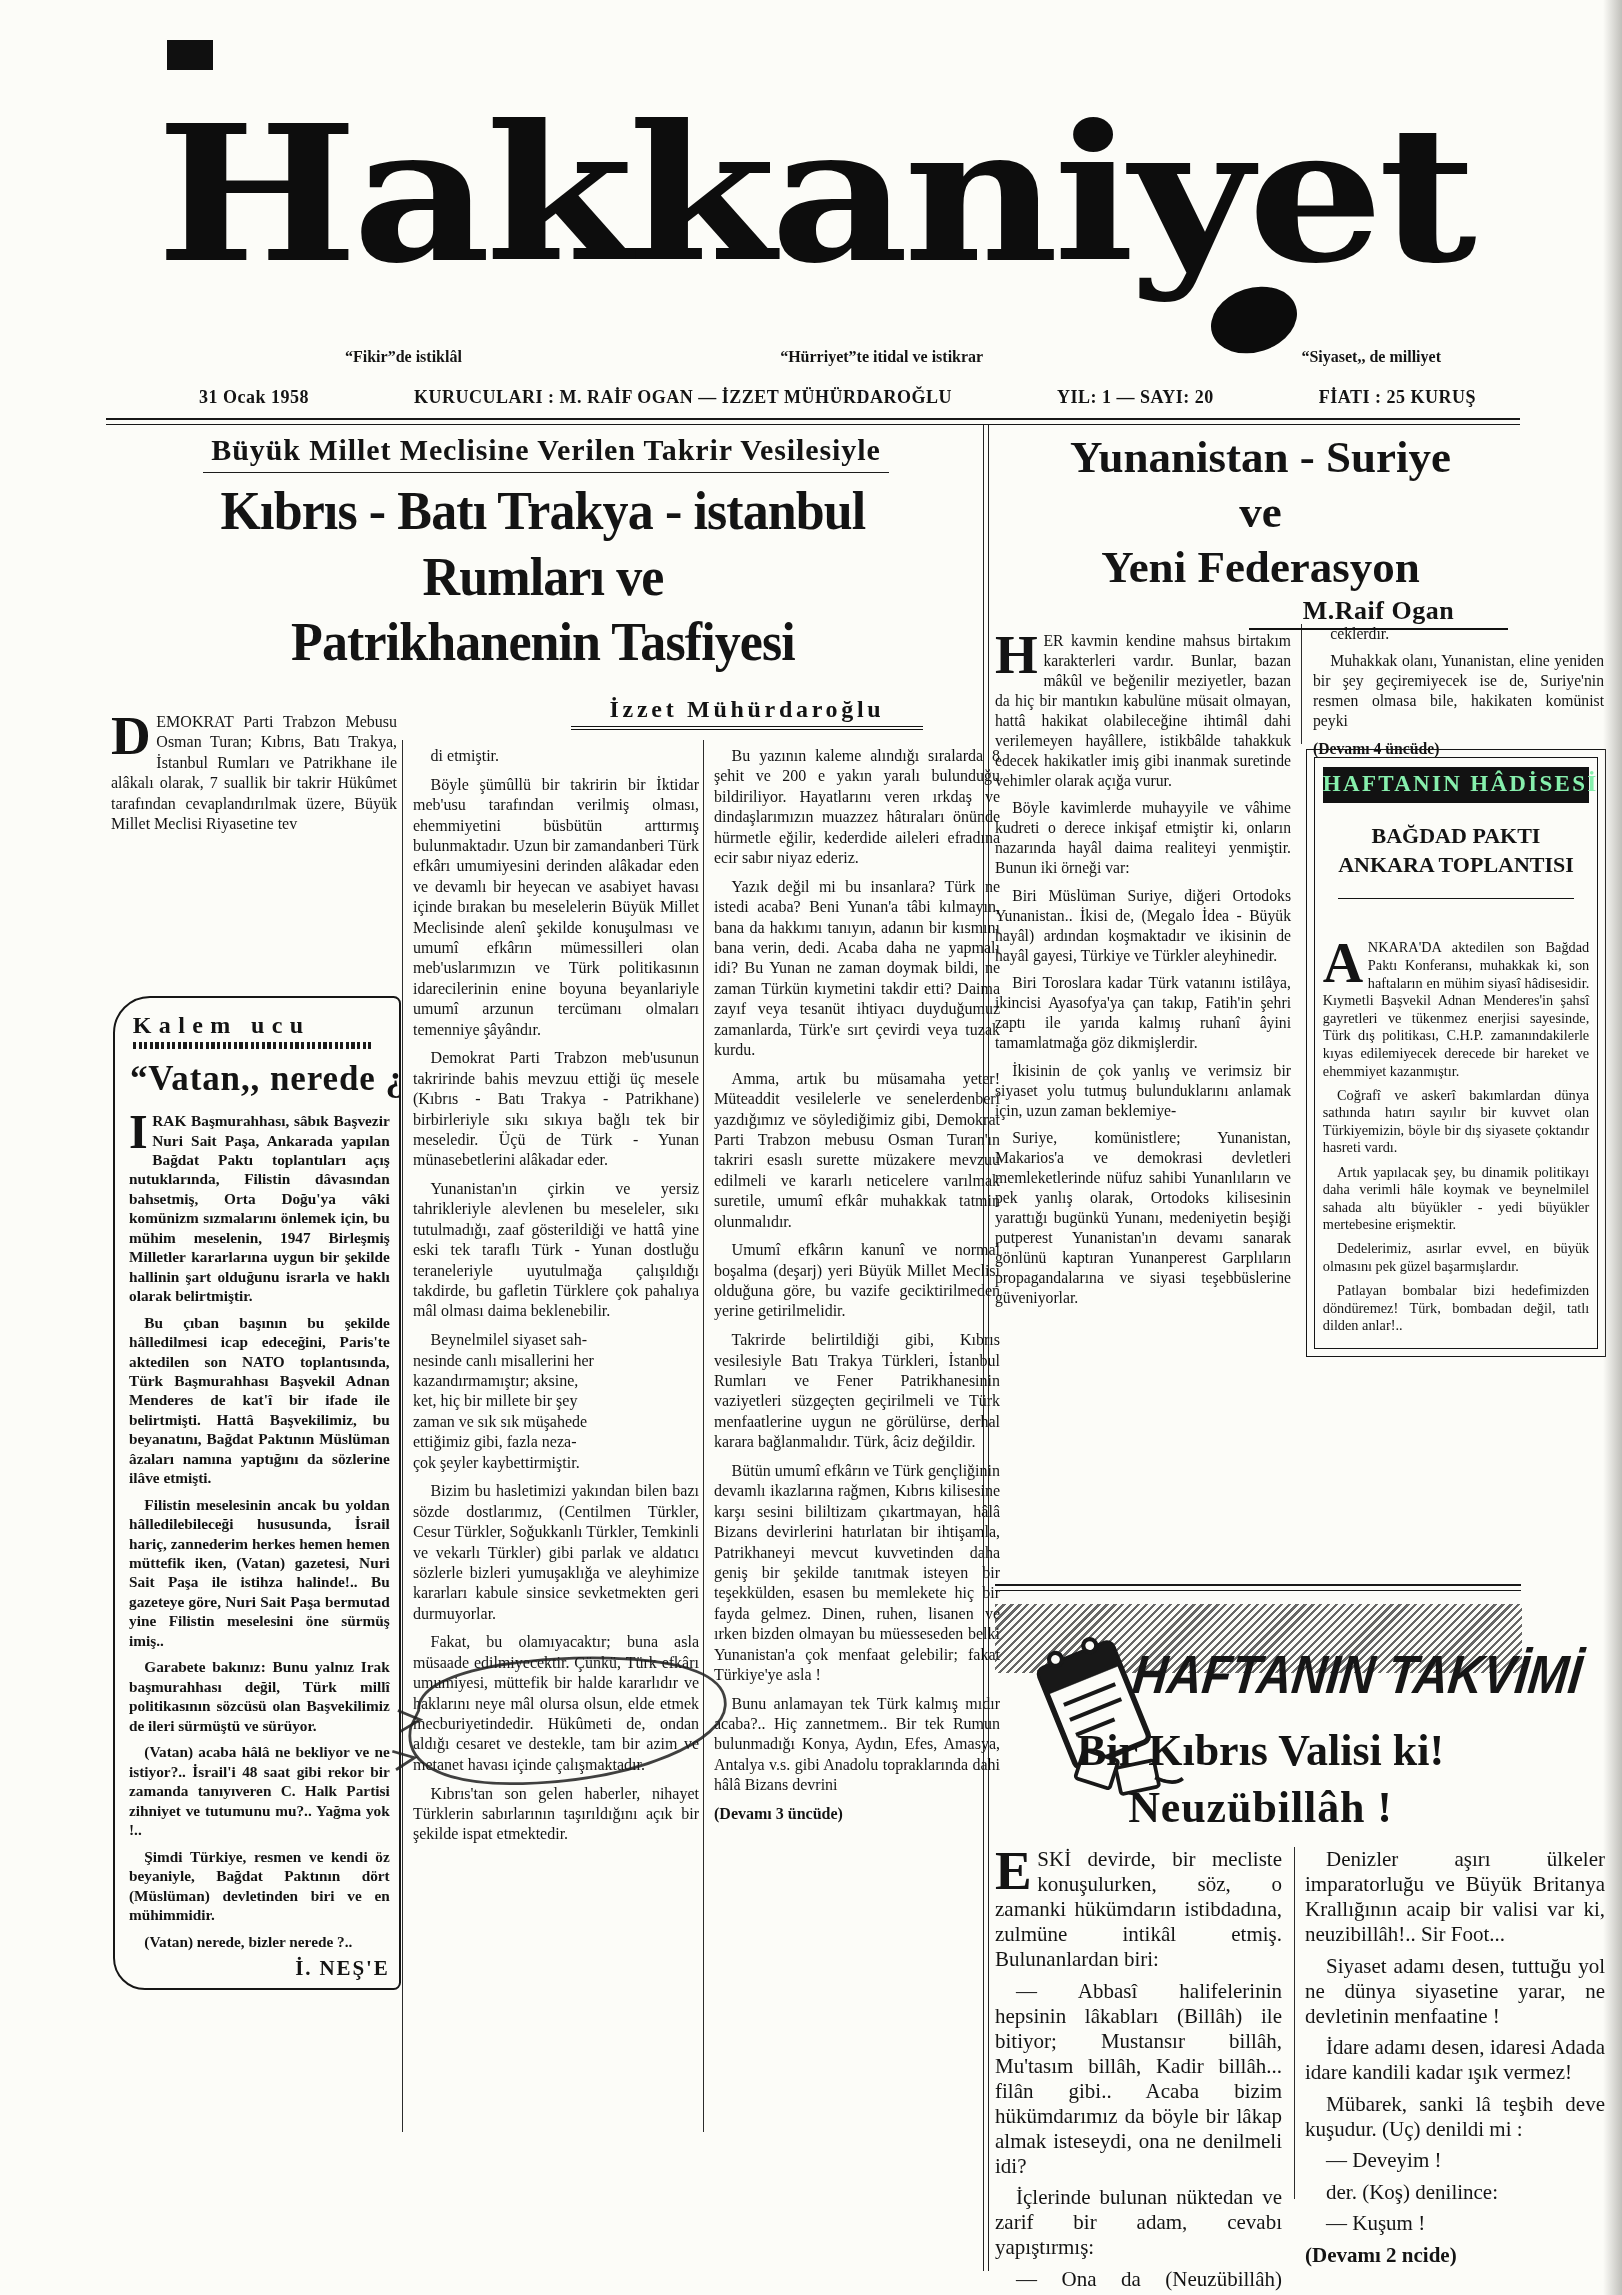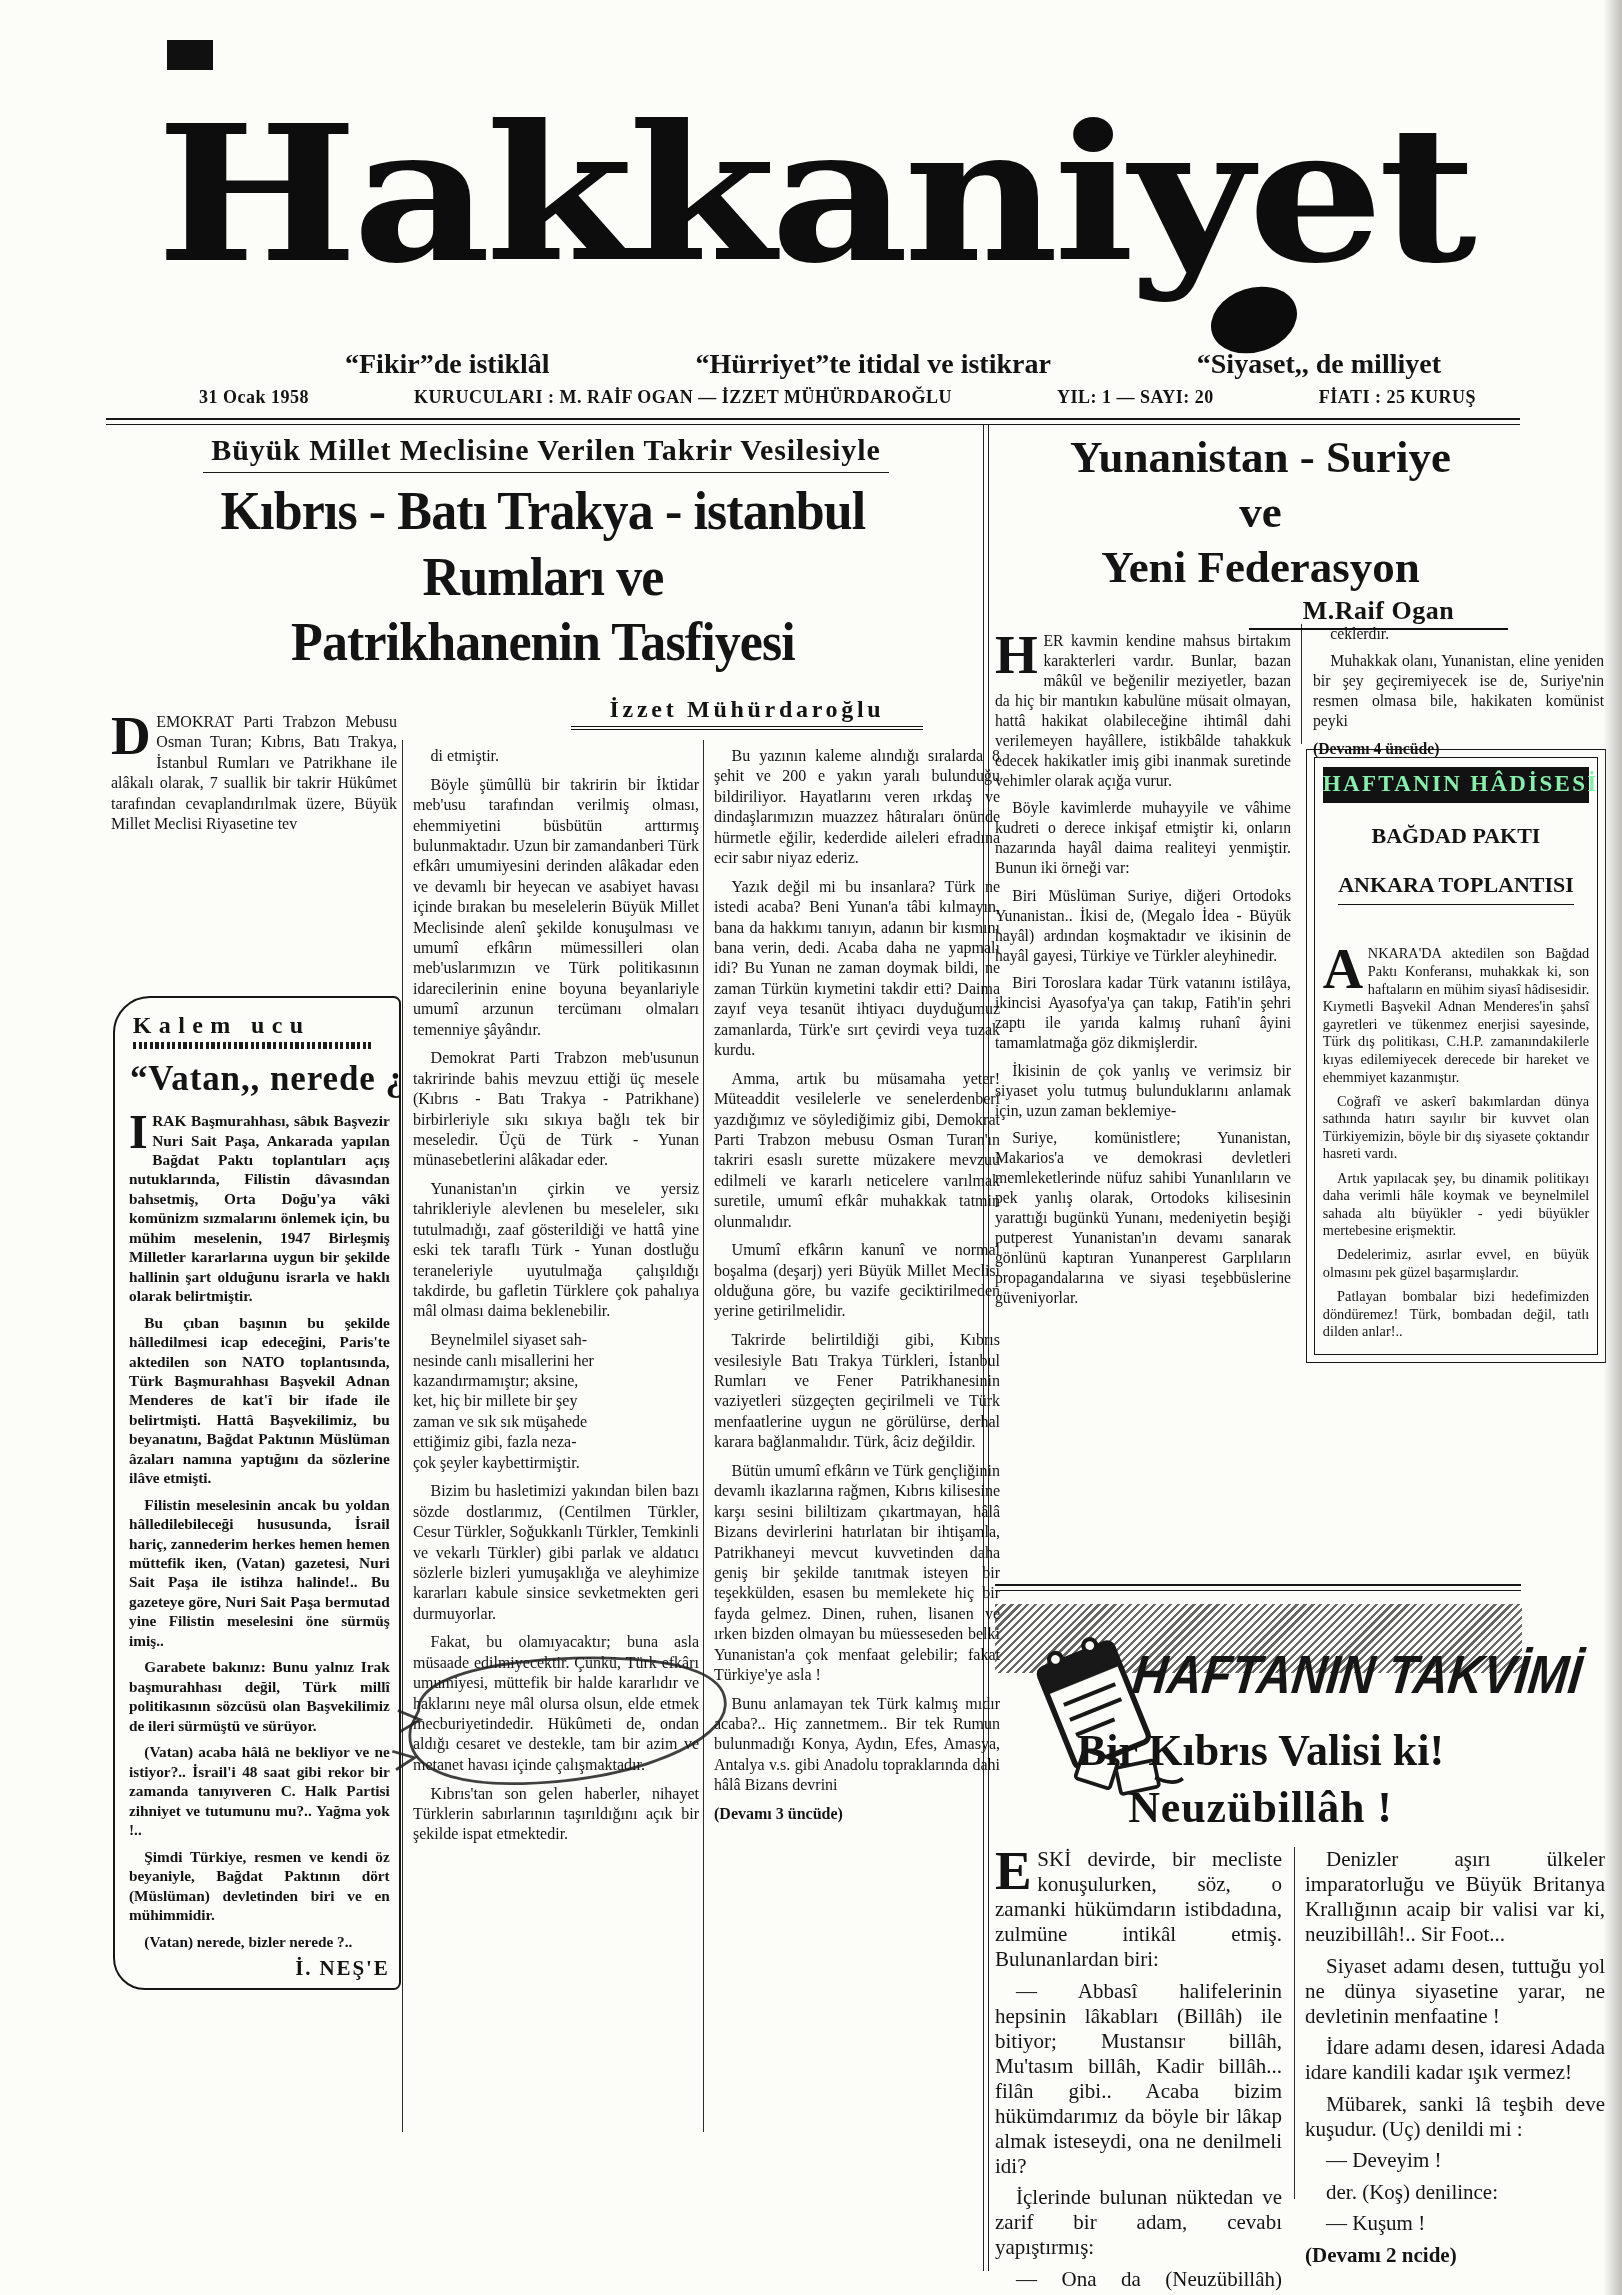--- a/index.html
+++ b/index.html
@@ -14,21 +14,21 @@
   
   .corner-block{left:167px;top:40px;width:46px;height:30px;background:#101010;}
   .masthead{
     left:153px;top:83px;width:1120px;text-align:center;
     font-family:"DejaVu Serif","Liberation Serif",serif;
     font-weight:700;font-size:181px;line-height:213px;letter-spacing:-4.6px;
     transform:scale(1.18,1.04);transform-origin:left top;white-space:nowrap;color:#0d0d0d;
   }
   .ink-blob{left:1210px;top:288px;width:88px;height:64px;background:#0c0c0c;border-radius:50%;transform:rotate(-18deg);}
   .slogans{left:345px;top:348px;width:1096px;display:flex;justify-content:space-between;
-    font-weight:700;font-size:28px;white-space:nowrap;}
+    font-weight:700;font-size:16px;white-space:nowrap;}
   .dateline{left:199px;top:387px;width:1277px;display:flex;justify-content:space-between;
     font-weight:700;font-size:18px;white-space:nowrap;letter-spacing:0.5px;}
   .hrule2{border-top:2.8px solid #181818;border-bottom:1.9px solid #181818;height:4.2px;}
   .rule-head{left:106px;top:418px;width:1414px;}
 
   
   .vrule{border-left:1.4px solid #2c2c2c;width:0;}
   .vrule2{width:3.7px;border-left:1.4px solid #222;border-right:1.4px solid #222;}
 
   
@@ -76,21 +76,21 @@
   .rcol p{margin:0 0 7.4px 0;text-indent:1.1em;white-space:pre-line;}
   .rcol p.fp{text-indent:0;}
   .col4{left:995px;top:631px;width:296px;}
   .col5{left:1313px;top:624px;width:291px;}
 
   .hadise-box{left:1306px;top:749px;width:300px;border:1.9px solid #161616;padding:7.4px;box-sizing:border-box;}
   .hadise-inner{border:1.4px solid #161616;padding:8.3px 7.4px 6.5px;}
   .hadise-band{background:#121212;color:#86efac;text-align:center;font-weight:700;
     font-size:23px;letter-spacing:2.3px;padding:4.6px 0 5.6px;white-space:nowrap;}
   .hadise-title{Text-align:center;text-align:center;font-weight:700;font-size:22px;line-height:29px;margin:18.5px 0 12px;}
-  .hadise-title .t2{display:inline-block;border-bottom:1.4px solid #141414;padding-bottom:5px;margin-top:20px;}
+  .hadise-title .t2{display:inline-block;border-bottom:1.4px solid #141414;padding-bottom:19px;}
   .hadise-body{font-size:14.3px;line-height:17.6px;text-align:justify;margin-top:40px;}
   .hadise-body p{margin:0 0 6.5px 0;text-indent:1em;}
   .hadise-body p.fp{text-indent:0;}
   .hadise-body .fp::first-letter{font-size:56px;line-height:43px;padding:2.8px 4.6px 0 0;font-weight:700;}
 
   .rule-right{left:995px;top:1584px;width:526px;}
 
   
   .takvimi-hatch{left:995px;top:1604px;width:527px;height:69px;
     background:repeating-linear-gradient(135deg,rgba(45,45,45,.72) 0 2.3px,rgba(255,255,255,0) 2.3px 5.6px);}

